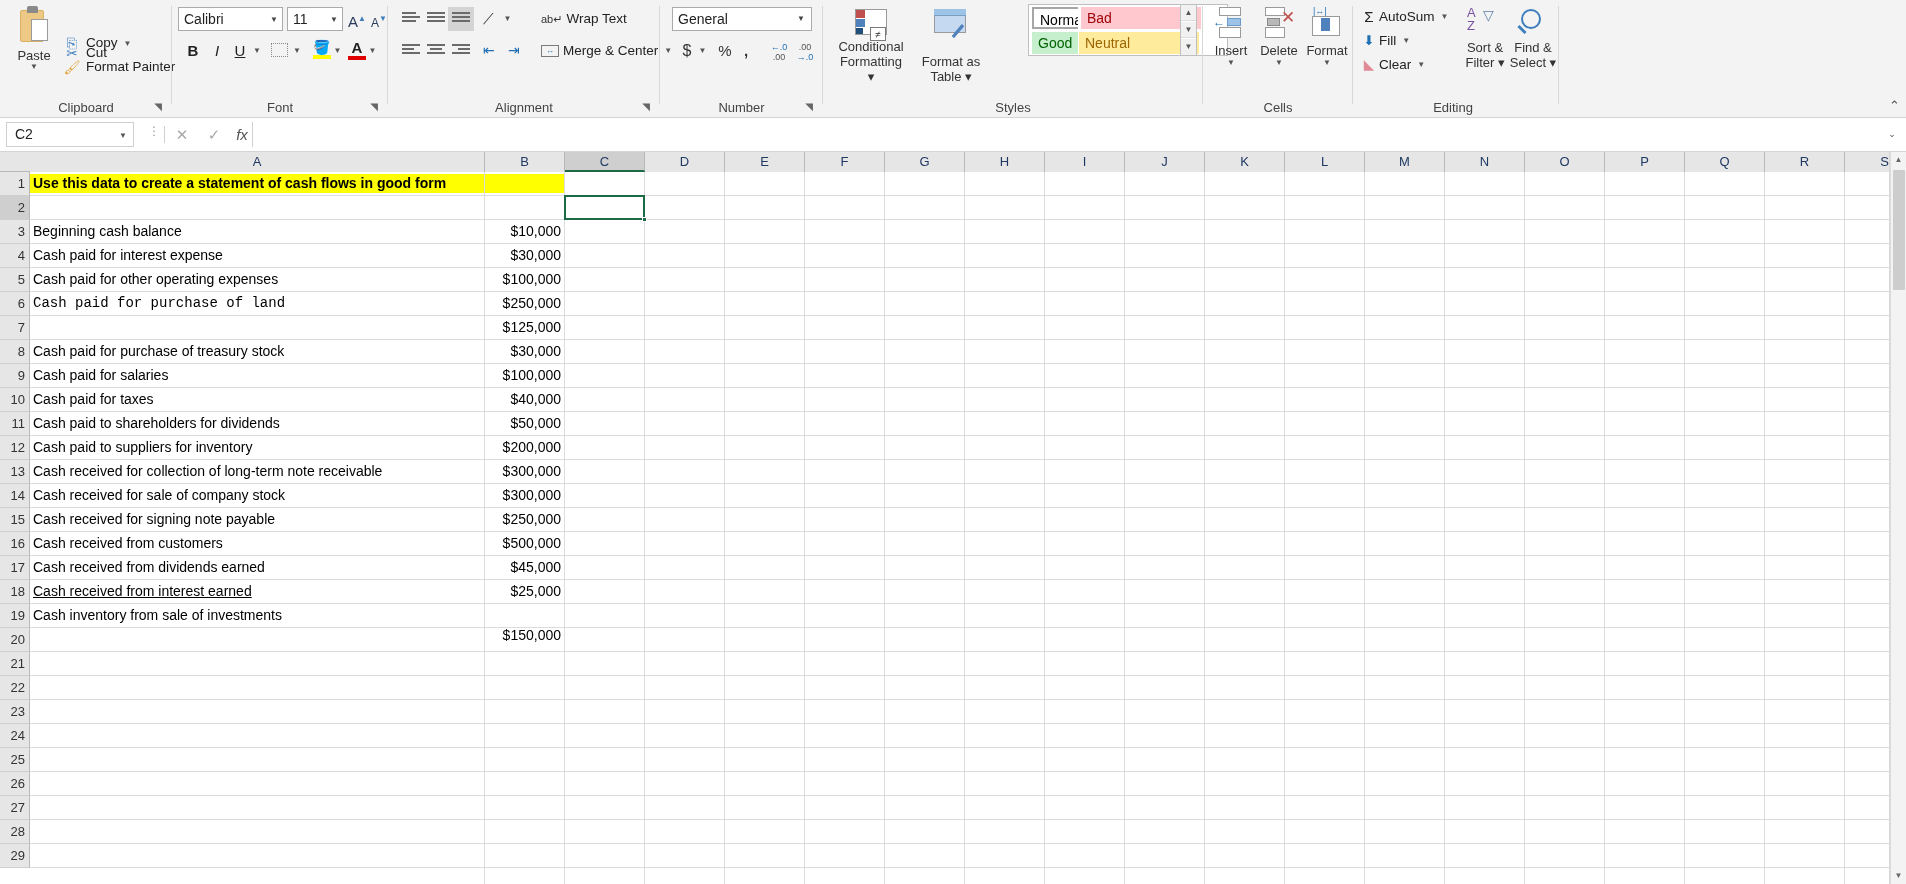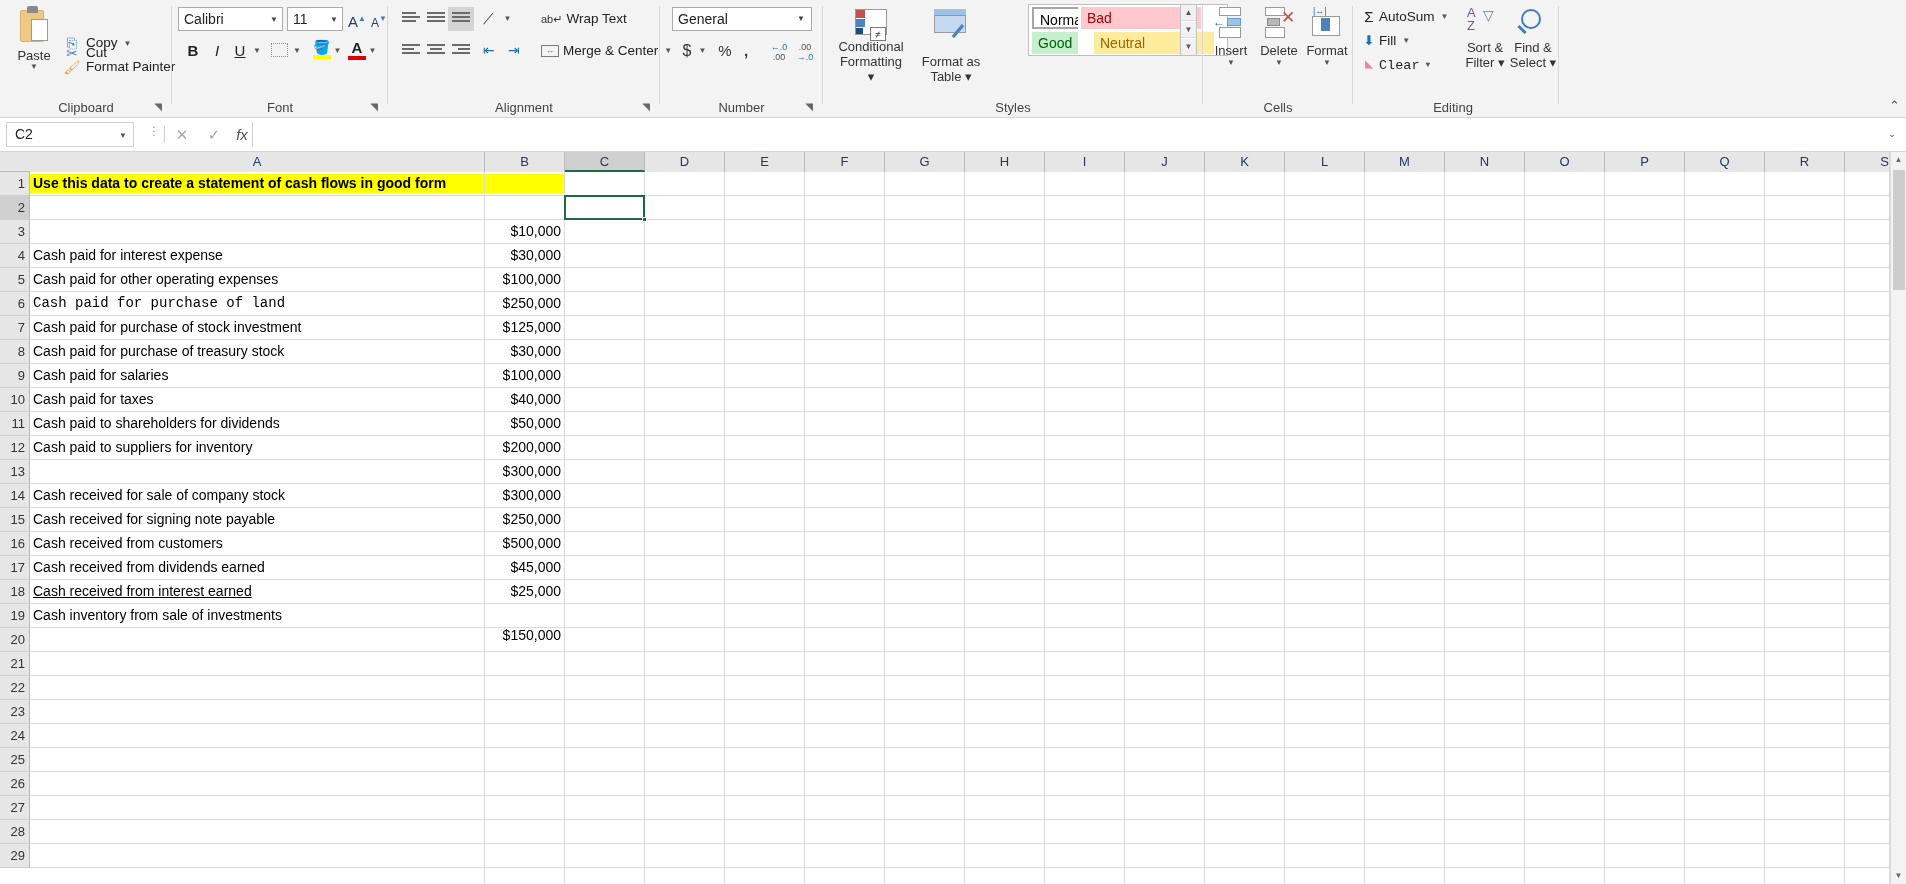--- a/index.html
+++ b/index.html
@@ -568,21 +568,21 @@
         <span>Normal</span>
       </div>
       <div class="gcell" style="left:3px; top:27px; background:#c6efce; color:#006100;">
         <span>Good</span>
       </div>
     </div>
     <div class="gallery" style="left:255px; border-left:none;">
       <div class="gcell" style="left:3px; top:2px; background:#ffc7ce; color:#9c0006;">
         <span>Bad</span>
       </div>
-      <div class="gcell" style="left:16px; top:27px; background:#ffeb9c; color:#9c6500;">
+      <div class="gcell" style="left:1px; top:27px; background:#ffeb9c; color:#9c6500;">
         <span>Neutral</span>
       </div>
     </div>
 
     <div class="gal-scroll">
       <div class="gs-btn" style="top:0;">▲</div>
       <div class="gs-btn" style="top:17px;">▼</div>
       <div class="gs-btn" style="top:34px; border-bottom:none;">▼</div>
     </div>
 
@@ -624,21 +624,21 @@
     <div class="rgroup-divider" style="right:0;"></div>
   </div>
 
   <div class="rgroup" id="g-editing">
     <div class="edit-item" style="top:6px;">
       <span class="ei-ico" style="font-size:15px;">Σ</span><span>AutoSum</span><span class="caret-sm">▼</span>
     </div>
     <div class="edit-item" style="top:30px;">
       <span class="ei-ico" style="color:#1f6fb5;">⬇</span><span>Fill</span><span class="caret-sm">▼</span>
     </div>
-    <div class="edit-item" style="top:54px;font-family:Liberation Mono, monospace;">
+    <div class="edit-item" style="top:54px;">
       <span class="ei-ico" style="color:#e08a96;">◣</span><span>Clear</span><span class="caret-sm">▼</span>
     </div>
 
     <div class="editbig" style="left:104px;">
       <div style="position:relative; height:34px;">
         <div style="position:absolute; left:10px; top:0; font-size:13px; color:#7a52a0; line-height:13px;">A</div>
         <div style="position:absolute; left:10px; top:13px; font-size:13px; color:#7a52a0; line-height:13px;">Z</div>
         <div style="position:absolute; left:26px; top:2px; font-size:14px; color:#5b7fa6; line-height:14px;">▽</div>
       </div>
       <div class="eb-label">
@@ -751,49 +751,50 @@
       <div class="gline-v" style="left: 1654px;"></div>
       <div class="gline-v" style="left: 1734px;"></div>
       <div class="gline-v" style="left: 1814px;"></div>
       <div class="gline-h" style="top: 23px;"></div>
       <div class="cell left title" style="left: 0px; top: 2px; width: 454px;">Use this data to create a statement of cash flows in good form</div>
       <div class="cell right title" style="left: 455px; top: 2px; width: 79px;"></div>
       <div class="gline-h" style="top: 47px;"></div>
       <div class="cell left" style="left: 0px; top: 26px; width: 454px;"></div>
       <div class="cell right" style="left: 455px; top: 26px; width: 79px;"></div>
       <div class="gline-h" style="top: 71px;"></div>
+      <div class="cell left" style="left: 0px; top: 50px; width: 454px;">Beginning cash balance</div>
       <div class="cell right" style="left: 455px; top: 50px; width: 79px;">$10,000</div>
       <div class="gline-h" style="top: 95px;"></div>
       <div class="cell left" style="left: 0px; top: 74px; width: 454px;">Cash paid for interest expense</div>
       <div class="cell right" style="left: 455px; top: 74px; width: 79px;">$30,000</div>
       <div class="gline-h" style="top: 119px;"></div>
       <div class="cell left" style="left: 0px; top: 98px; width: 454px;">Cash paid for other operating expenses</div>
       <div class="cell right" style="left: 455px; top: 98px; width: 79px;">$100,000</div>
       <div class="gline-h" style="top: 143px;"></div>
       <div class="cell left" style="left: 0px; top: 122px; width: 454px; font-family: Liberation Mono, monospace;">Cash paid for purchase of land</div>
       <div class="cell right" style="left: 455px; top: 122px; width: 79px;">$250,000</div>
       <div class="gline-h" style="top: 167px;"></div>
-      <div class="cell left" style="left: 0px; top: 146px; width: 454px;">Cash paid for purchase of stock investment</div>
       <div class="cell right" style="left: 455px; top: 146px; width: 79px;">$125,000</div>
       <div class="gline-h" style="top: 191px;"></div>
       <div class="cell left" style="left: 0px; top: 170px; width: 454px;">Cash paid for purchase of treasury stock</div>
       <div class="cell right" style="left: 455px; top: 170px; width: 79px;">$30,000</div>
       <div class="gline-h" style="top: 215px;"></div>
       <div class="cell left" style="left: 0px; top: 194px; width: 454px;">Cash paid for salaries</div>
       <div class="cell right" style="left: 455px; top: 194px; width: 79px;">$100,000</div>
       <div class="gline-h" style="top: 239px;"></div>
       <div class="cell left" style="left: 0px; top: 218px; width: 454px;">Cash paid for taxes</div>
       <div class="cell right" style="left: 455px; top: 218px; width: 79px;">$40,000</div>
       <div class="gline-h" style="top: 263px;"></div>
       <div class="cell left" style="left: 0px; top: 242px; width: 454px;">Cash paid to shareholders for dividends</div>
       <div class="cell right" style="left: 455px; top: 242px; width: 79px;">$50,000</div>
       <div class="gline-h" style="top: 287px;"></div>
       <div class="cell left" style="left: 0px; top: 266px; width: 454px;">Cash paid to suppliers for inventory</div>
       <div class="cell right" style="left: 455px; top: 266px; width: 79px;">$200,000</div>
       <div class="gline-h" style="top: 311px;"></div>
+      <div class="cell left" style="left: 0px; top: 290px; width: 454px;">Cash received for collection of long-term note receivable</div>
       <div class="cell right" style="left: 455px; top: 290px; width: 79px;">$300,000</div>
       <div class="gline-h" style="top: 335px;"></div>
       <div class="cell left" style="left: 0px; top: 314px; width: 454px;">Cash received for sale of company stock</div>
       <div class="cell right" style="left: 455px; top: 314px; width: 79px;">$300,000</div>
       <div class="gline-h" style="top: 359px;"></div>
       <div class="cell left" style="left: 0px; top: 338px; width: 454px;">Cash received for signing note payable</div>
       <div class="cell right" style="left: 455px; top: 338px; width: 79px;">$250,000</div>
       <div class="gline-h" style="top: 383px;"></div>
       <div class="cell left" style="left: 0px; top: 362px; width: 454px;">Cash received from customers</div>
       <div class="cell right" style="left: 455px; top: 362px; width: 79px;">$500,000</div>

